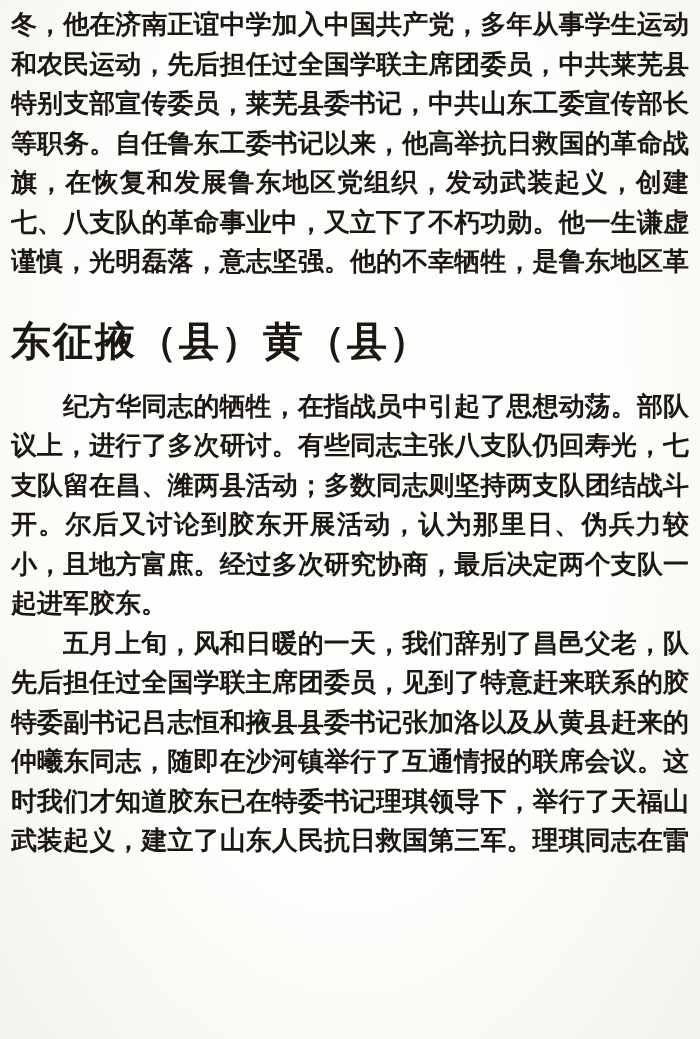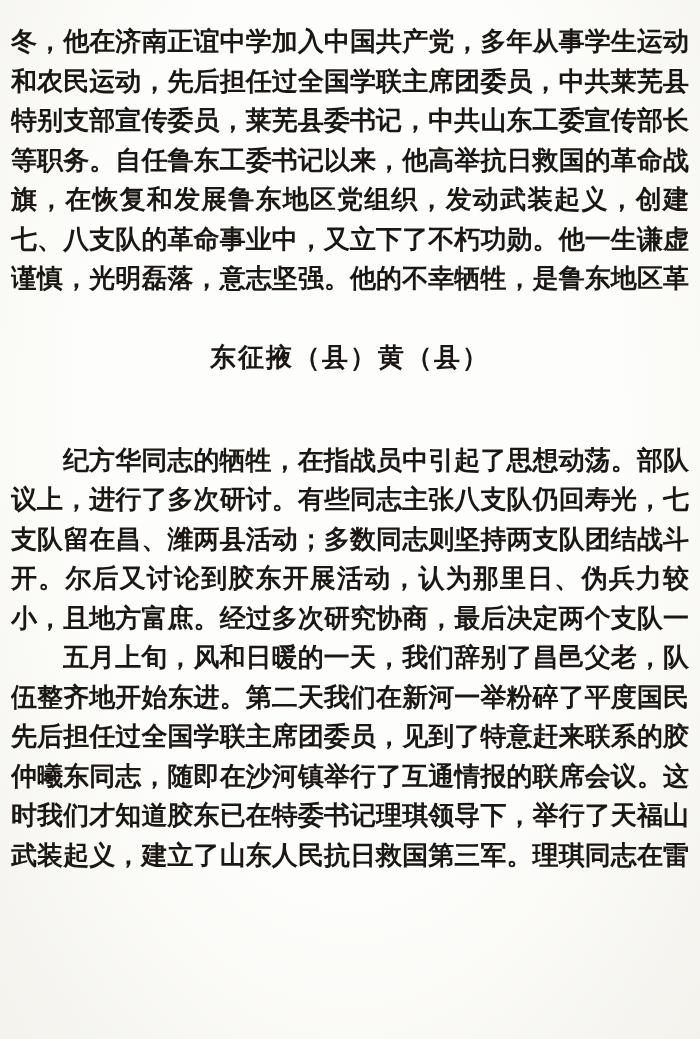--- a/index.html
+++ b/index.html
@@ -1,49 +1,49 @@
 <!DOCTYPE html>
 <html><head>
 <meta charset="utf-8">
 <style>
   html, body { margin: 0; padding: 0; }
   .page {
     position: relative;
     width: 700px;
     height: 1039px;
     box-sizing: border-box;
-    padding: 22px 11px 0 11px;
+    padding: 5px 11px 0 11px;
     background: radial-gradient(ellipse at 50% 40%, #fdfdfb 55%, #f3f2ed 100%);
     color: #1b1714;
-    font-family: Liberation Serif, serif;
+    font-family: Liberation Sans, sans-serif;
     font-weight: 600;
     overflow: hidden;
   }
   .para { margin: 0; padding: 0; }
   .line {
     font-size: 26px;
     line-height: 39.5px;
     height: 39.5px;
     text-align: justify;
     text-align-last: justify;
     text-justify: inter-character;
     overflow: hidden;
   }
   .line.last { text-align-last: left; }
   .line.indent { text-indent: 2em; }
   .heading {
-    font-size: 26px;
+    font-size: 40px;
     font-weight: 700;
-    text-align: center;
+    text-align: left;
     margin: 37px 0 0 0;
     height: 44px;
     line-height: 44px;
     letter-spacing: 2px;
   }
-  .para2 { margin-top: 61px; }
+  .para2 { margin-top: 24px; }
 </style>
 </head>
 <body>
 
 <div class="page">
 
   <div class="para">
     <div class="line">冬，他在济南正谊中学加入中国共产党，多年从事学生运动</div>
     <div class="line">和农民运动，先后担任过全国学联主席团委员，中共莱芜县</div>
     <div class="line">特别支部宣传委员，莱芜县委书记，中共山东工委宣传部长</div>
@@ -54,24 +54,25 @@
   </div>
 
   <div class="heading">东征掖（县）黄（县）</div>
 
   <div class="para para2">
     <div class="line indent">纪方华同志的牺牲，在指战员中引起了思想动荡。部队</div>
     <div class="line">议上，进行了多次研讨。有些同志主张八支队仍回寿光，七</div>
     <div class="line">支队留在昌、潍两县活动；多数同志则坚持两支队团结战斗</div>
     <div class="line">开。尔后又讨论到胶东开展活动，认为那里日、伪兵力较</div>
     <div class="line">小，且地方富庶。经过多次研究协商，最后决定两个支队一</div>
+    <div class="line last">起进军胶东。</div>
   </div>
 
   <div class="para">
     <div class="line indent">五月上旬，风和日暖的一天，我们辞别了昌邑父老，队</div>
-    <div class="line">伍整齐地开始东进。第二天我们在新河一举粉碎了平度国民</div>
     <div class="line">先后担任过全国学联主席团委员，见到了特意赶来联系的胶东</div>
+    <div class="line">特委副书记吕志恒和掖县县委书记张加洛以及从黄县赶来的</div>
     <div class="line">仲曦东同志，随即在沙河镇举行了互通情报的联席会议。这</div>
     <div class="line">时我们才知道胶东已在特委书记理琪领导下，举行了天福山</div>
     <div class="line">武装起义，建立了山东人民抗日救国第三军。理琪同志在雷</div>
   </div>
 
 </div>
 
 </body></html>

